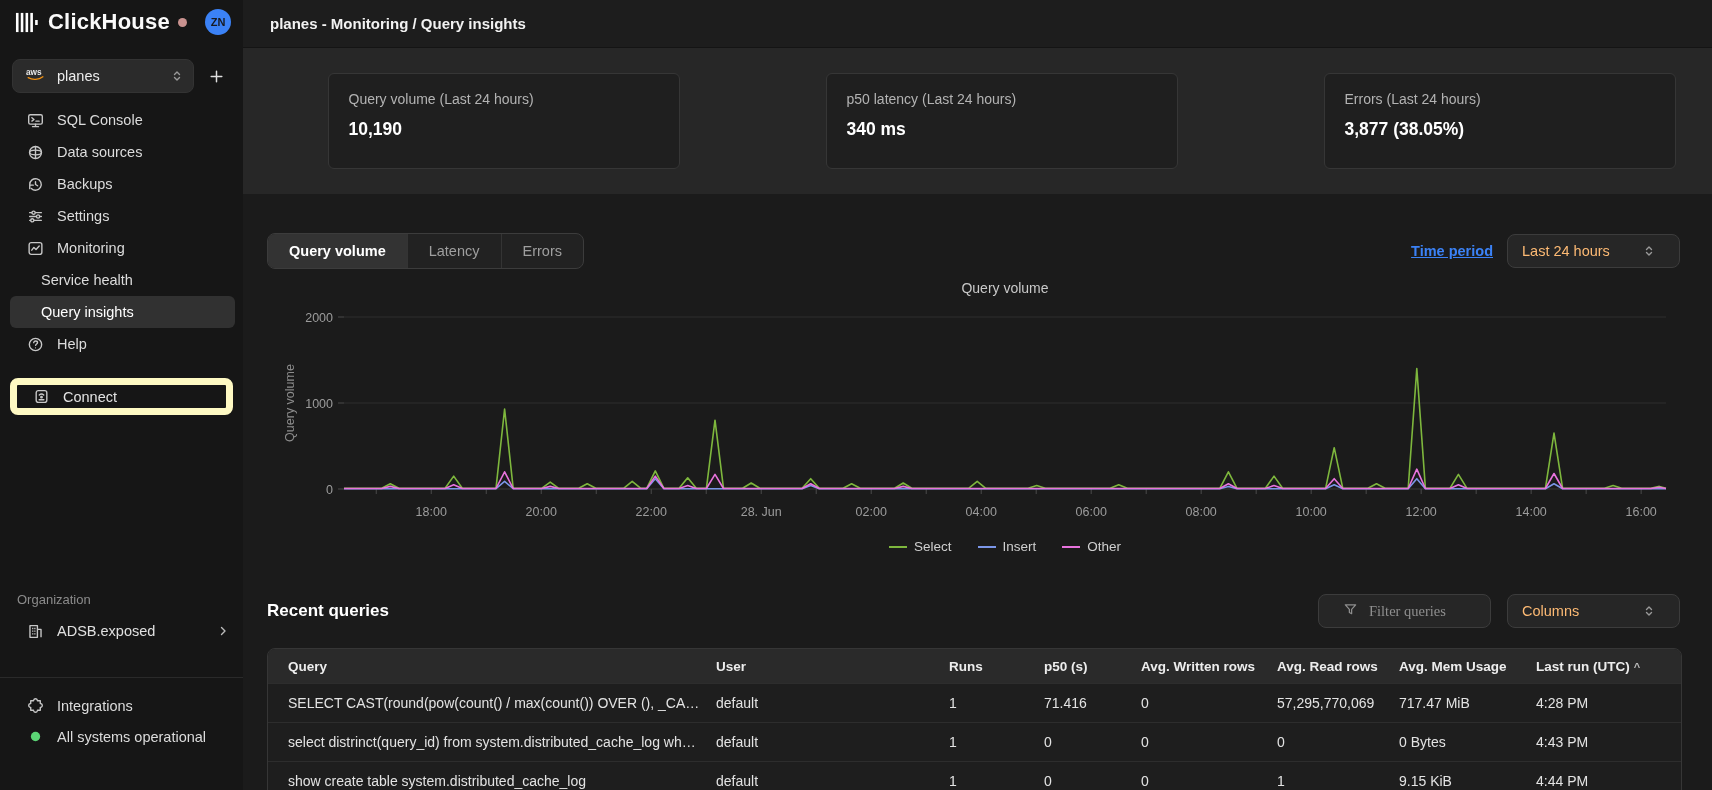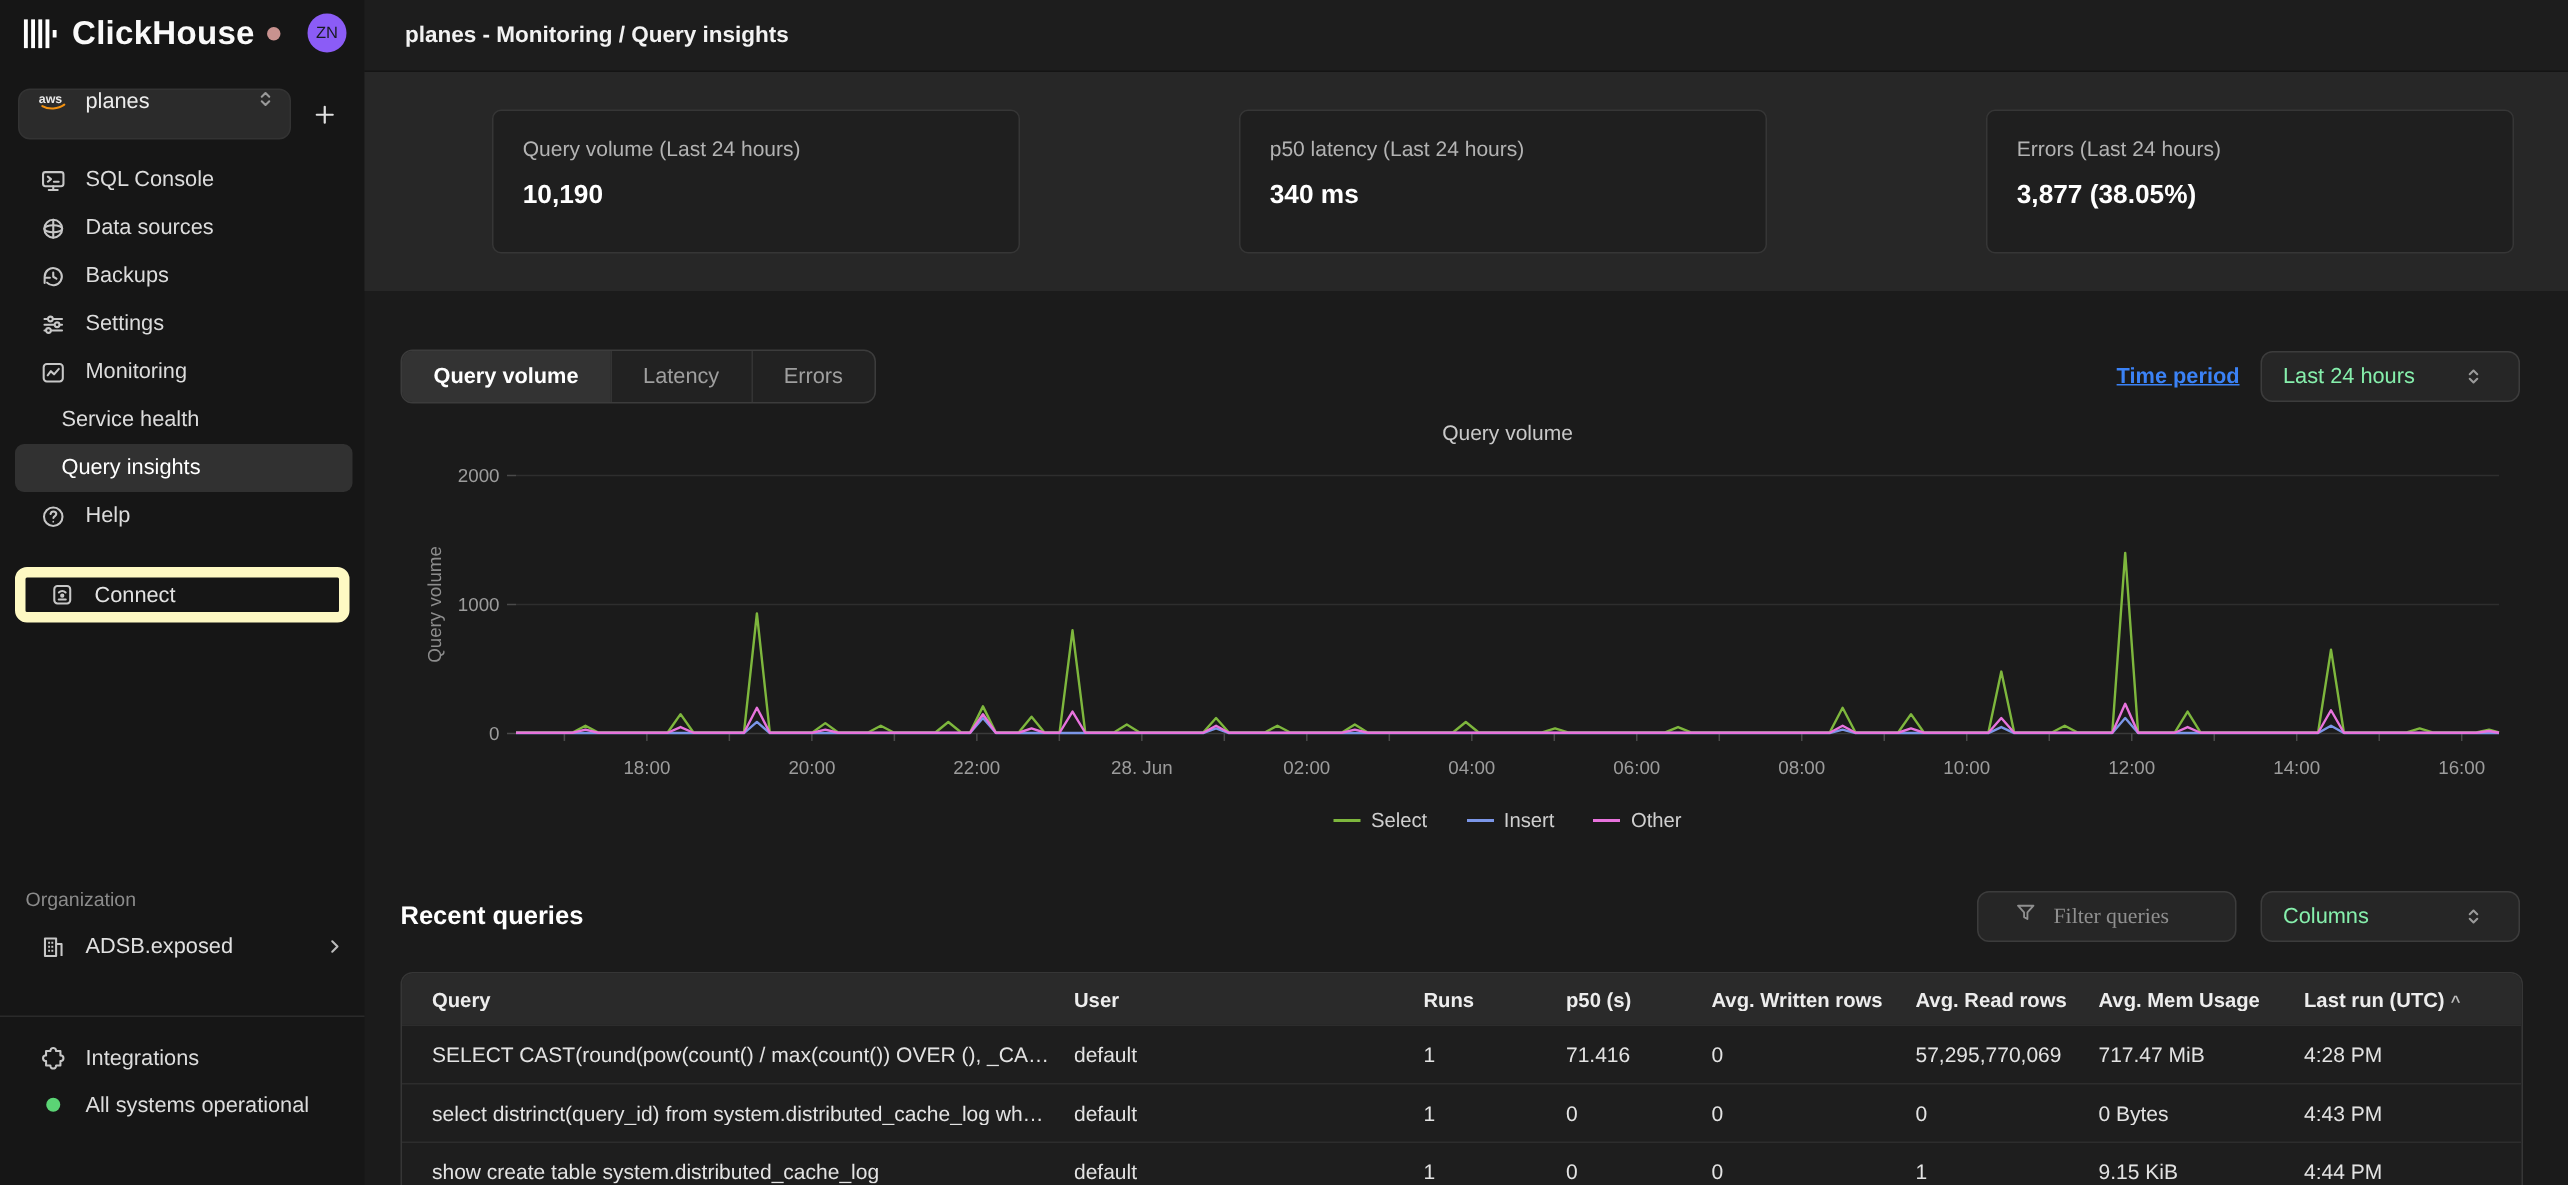--- a/index.html
+++ b/index.html
@@ -6,24 +6,24 @@
   body { margin:0; background:#111; }
   .app { position:relative; width:1712px; height:790px; overflow:hidden;
          background:#1b1b1b; font-family:"Liberation Sans",sans-serif; color:#e8e8e8; }
 
   
   .sidebar { position:absolute; left:0; top:0; width:243px; height:100%; background:#161616; }
   .brand-row { position:absolute; top:9px; left:14px; right:12px; display:flex; align-items:center; }
   .logo svg { display:block; }
   .brand-name { font-size:22px; font-weight:700; color:#fafafa; margin-left:9px; letter-spacing:.2px; }
   .brand-dot { width:9px; height:9px; border-radius:50%; margin-left:auto; margin-right:18px; }
-  .avatar { width:26px; height:26px; border-radius:50%; background:#8b5cf6; color:#171a20;
-            font-size:11px; font-weight:400; display:flex; align-items:center; justify-content:center; cursor:pointer; }
+  .avatar { width:26px; height:26px; border-radius:50%; background:#3b82f6; color:#171a20;
+            font-size:11px; font-weight:700; display:flex; align-items:center; justify-content:center; cursor:pointer; }
   .selector-row { position:absolute; top:59px; left:12px; right:8px; display:flex; align-items:center; gap:12px; }
-  .service-selector { flex:0 0 182px; height:34px; display:flex; gap:10px;
+  .service-selector { flex:0 0 182px; height:34px; display:flex; align-items:center; gap:10px;
       background:#2b2b2b; border:1px solid #333; border-radius:8px; padding:0 10px 0 12px;
       color:#ececec; font-size:14.5px; font-family:inherit; cursor:pointer; }
   .service-selector .chev { margin-left:auto; color:#9a9a9a; display:flex; }
   .add-btn { background:none; border:none; color:#e0e0e0; cursor:pointer; padding:2px; display:flex; }
   .nav { position:absolute; top:104px; left:10px; right:8px; }
   .nav-item { height:32px; display:flex; align-items:center; gap:13px; padding-left:17px;
       border-radius:6px; font-size:14.5px; color:#dcdcdc; cursor:pointer; }
   .nav-item .icon { width:17px; height:17px; color:#c7c7c7; display:flex; flex:none; }
   .nav-child { padding-left:31px; }
   .nav-item.selected { background:#313131; color:#fff; }
@@ -56,21 +56,21 @@
   .controls-row { position:absolute; top:39px; left:24px; right:32px; display:flex;
       justify-content:space-between; align-items:center; }
   .tab-group { display:inline-flex; border:1px solid #3c3c3c; border-radius:8px; overflow:hidden; background:#222; }
   .tab { padding:9px 21px; font-size:14.5px; color:#9f9f9f; background:transparent; border:none;
       border-left:1px solid #343434; cursor:pointer; font-family:inherit; }
   .tab:first-child { border-left:none; }
   .tab.active { background:#333; color:#fff; font-weight:700; }
   .time-period { display:flex; align-items:center; gap:14px; }
   .tp-label { font-weight:700; font-size:14.5px; color:#3b82f6;text-decoration:underline; }
   .select { display:flex; align-items:center; gap:10px; background:#262626; border:1px solid #3c3c3c;
-      border-radius:8px; height:34px; padding:0 24px 0 14px; color:#86efac; font-size:14.5px;
+      border-radius:8px; height:34px; padding:0 24px 0 14px; color:#fdba74; font-size:14.5px;
       font-family:inherit; cursor:pointer; }
   .select .chev { margin-left:auto; color:#9a9a9a; display:flex; }
   #time-select, #columns-select { width:173px; }
 
   .chart-title { position:absolute; top:86px; left:101px; width:1322px; text-align:center;
       font-size:14px; color:#c9c9c9; }
   #chart-svg { position:absolute; top:106px; left:37px; }
   .ytick, .xtick { fill:#9c9c9c; font-size:12.5px; font-family:"Liberation Sans",sans-serif; }
   .ytitle { fill:#8d8d8d; font-size:12.5px; font-family:"Liberation Sans",sans-serif; }
   #chart-legend { position:absolute; top:345px; left:101px; width:1322px; display:flex;

